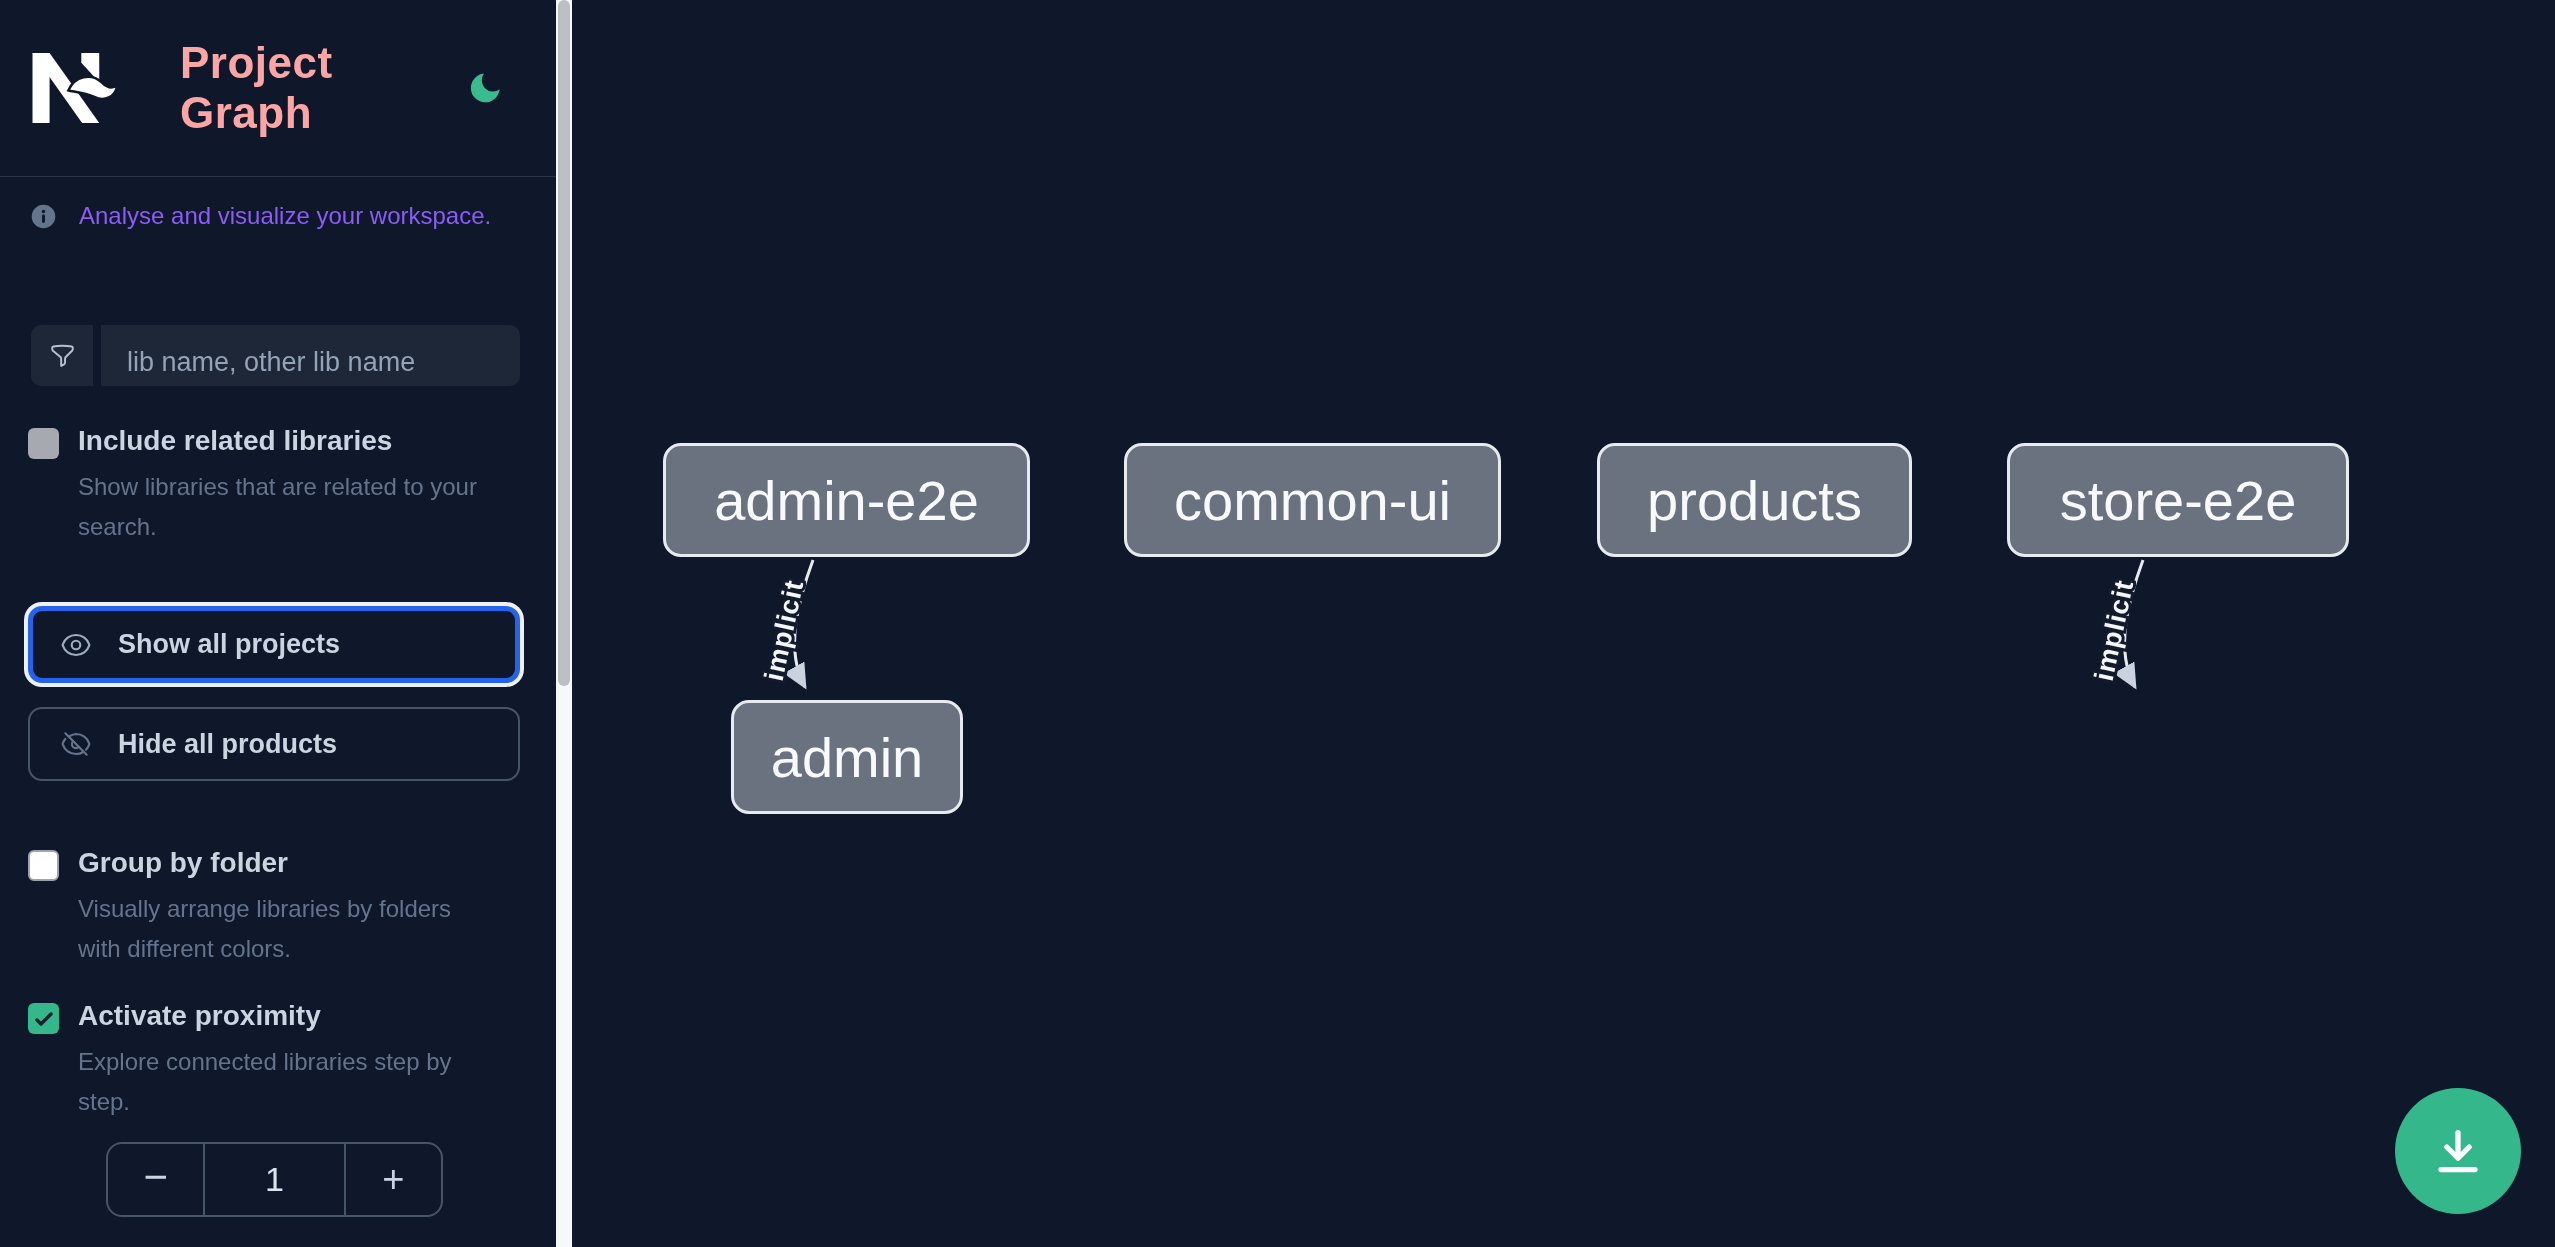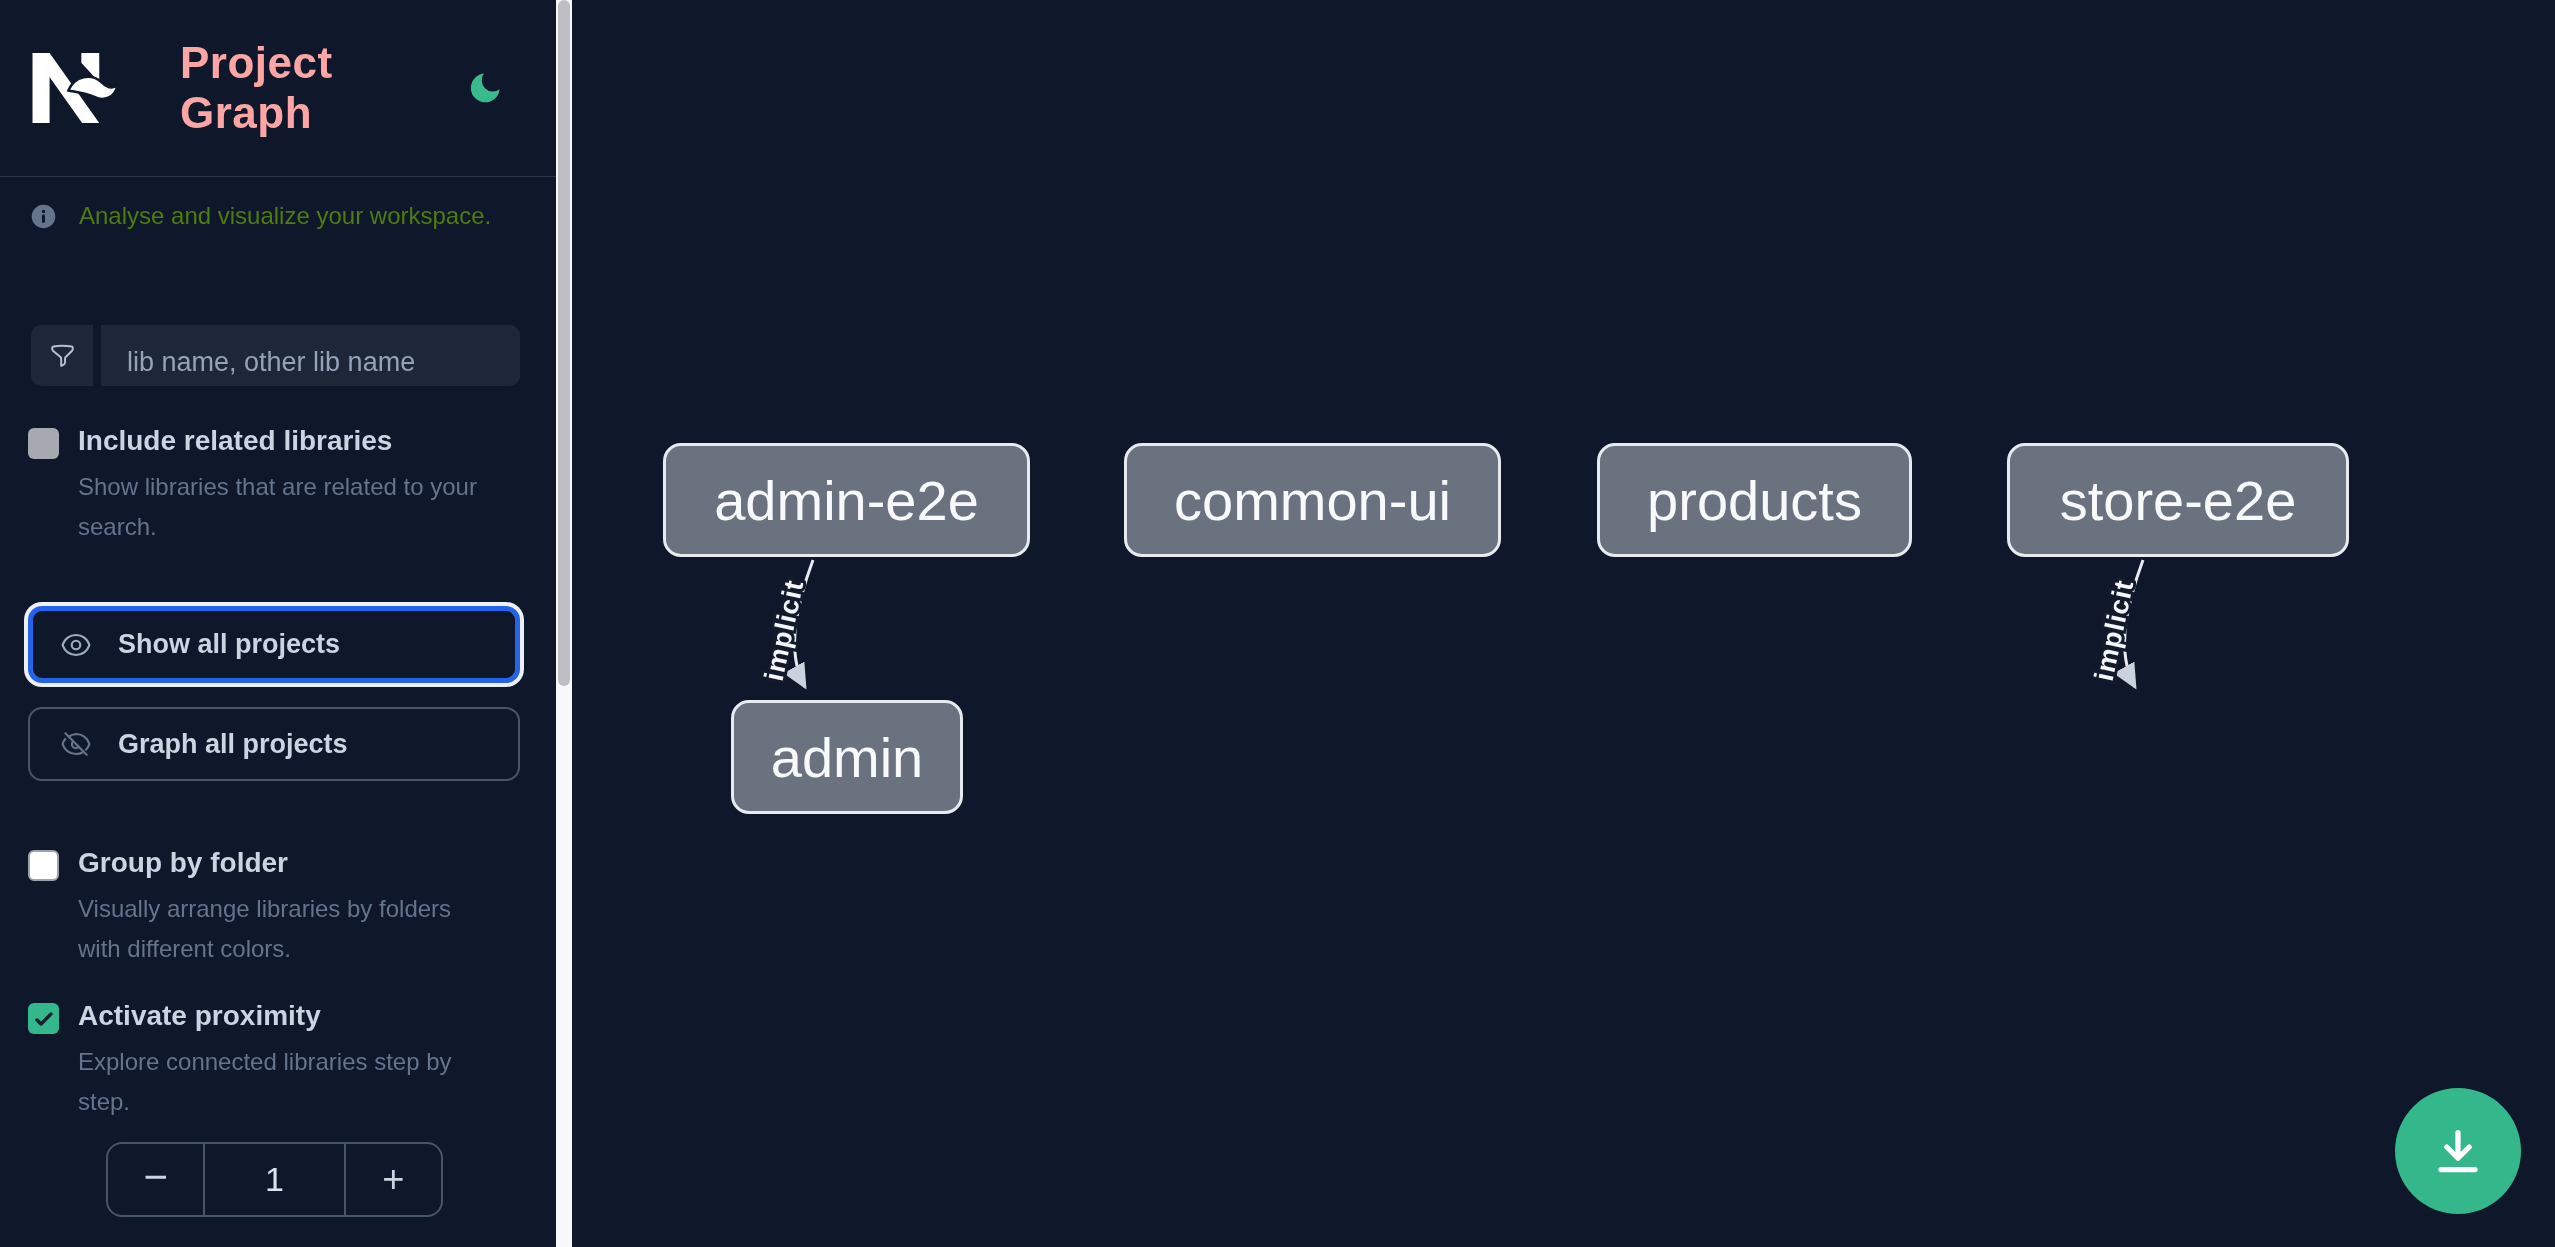--- a/index.html
+++ b/index.html
@@ -17,21 +17,21 @@
     height:177px; display:flex; align-items:center;
     padding:0 52px 0 26px; border-bottom:1px solid #2a3648;
   }
   .nx-logo { width:96px; height:82px; flex:none; }
   .app-title { margin-left:58px; font-size:44px; font-weight:600; color:#fca5a5; letter-spacing:.5px; }
   .theme-toggle { margin-left:auto; width:40px; height:40px; cursor:pointer; }
 
   .info-row {
     position:absolute; left:30px; top:202px; width:505px;
     display:flex; gap:22px; align-items:flex-start;
-    color:#4d7c0f; font-size:24px;
+    color:#8b5cf6; font-size:24px;
   }
   .info-row svg { width:27px; height:27px; flex:none; margin-top:1px; }
 
   .search-box { position:absolute; left:31px; top:325px; width:489px; height:61px; display:flex; gap:8px; }
   .search-icon-cell {
     width:62px; background:#1d2737; border-radius:10px 0 0 10px;
     display:flex; align-items:center; justify-content:center; flex:none;
   }
   .search-icon-cell svg { width:29px; height:29px; }
   .search-input {
@@ -151,21 +151,21 @@
       <span>Show all projects</span>
     </div>
 
     <div class="side-btn btn-hide">
       <svg viewBox="0 0 24 24" fill="none" stroke="#64748b" stroke-width="1.6" stroke-linecap="round" stroke-linejoin="round">
         <path d="M3.98 8.22A10.5 10.5 0 0 0 2.04 11.68a1 1 0 0 0 0 .64C3.42 16.49 7.36 19.5 12 19.5c1.99 0 3.87-.55 5.47-1.52"></path>
         <path d="M6.53 6.53A10.45 10.45 0 0 1 12 4.5c4.64 0 8.58 3.01 9.96 7.18a1 1 0 0 1 0 .64 10.5 10.5 0 0 1-2.49 3.93"></path>
         <path d="M9.88 9.88a3 3 0 1 0 4.24 4.24"></path>
         <path d="M4 4l16 16"></path>
       </svg>
-      <span>Graph all projects</span>
+      <span>Hide all products</span>
     </div>
 
     <div class="option" style="top:847px">
       <span class="checkbox cb-white"></span>
       <div>
         <div class="option-label">Group by folder</div>
         <div class="option-desc">Visually arrange libraries by folders with different colors.</div>
       </div>
     </div>
 

